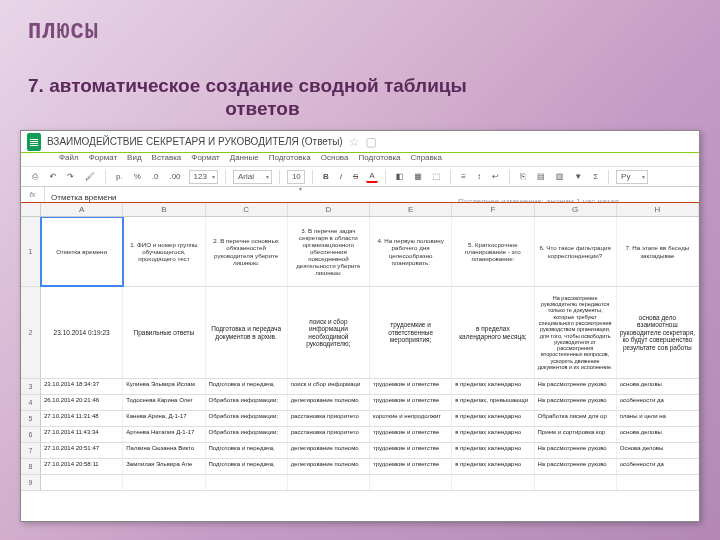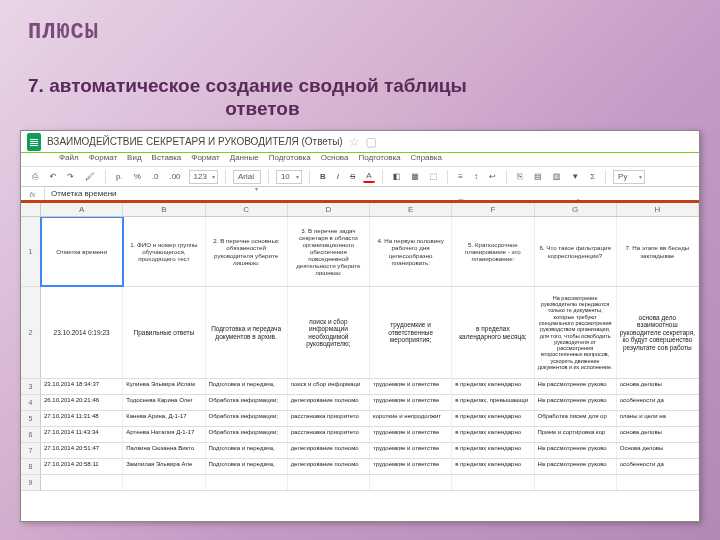--- a/index.html
+++ b/index.html
@@ -89,22 +89,22 @@
     height: 20px;
     border-bottom:1px solid #ccc;
     color:#555;
     font-size:8px;
   }
   .toolbar .sep{ width:1px; height:14px; background:#ddd; margin:0 2px;}
   .tb-btn{ padding:1px 3px; border-radius:2px; }
   .fontbox{ border:1px solid #ccc; padding:0 10px 0 4px; height:14px; line-height:12px; position:relative;}
   .fontbox::after{content:"▾"; position:absolute; right:2px; font-size:6px; color:#888;}
   .fx-bar{
-    display:flex; align-items:center;
-    height:16px; border-bottom:3px solid #c2410c;
+    display:flex; align-items:flex-end;
+    height:16px; border-bottom:1px solid #c2410c;
     font-size:8px;
   }
   .fx-label{ width:24px; text-align:center; color:#888; font-style:italic; border-right:1px solid #ddd; height:100%; line-height:16px;}
   .fx-val{ padding-left:6px; color:#333;}
   .grid{
     display:flex; flex-direction:column; flex:1; overflow:hidden;
   }
   .col-headers{
     display:flex; height:14px; background:#f3f3f3; border-bottom:1px solid #ccc; flex-shrink:0;
   }
@@ -162,23 +162,23 @@
     <span class="tb-btn">↶</span>
     <span class="tb-btn">↷</span>
     <span class="tb-btn">🖌</span>
     <span class="sep"></span>
     <span class="tb-btn">р.</span>
     <span class="tb-btn">%</span>
     <span class="tb-btn">.0</span>
     <span class="tb-btn">.00</span>
     <span class="fontbox">123</span>
     <span class="sep"></span>
-    <span class="fontbox" style="width:28px">Arial</span>
-    <span class="sep"></span>
-    <span class="fontbox" style="width:26px">10</span>
+    <span class="fontbox" style="width:39px">Arial</span>
+    <span class="sep"></span>
+    <span class="fontbox" style="width:18px">10</span>
     <span class="sep"></span>
     <span class="tb-btn" style="font-weight:bold">B</span>
     <span class="tb-btn" style="font-style:italic">I</span>
     <span class="tb-btn" style="text-decoration:line-through">S</span>
     <span class="tb-btn" style="border-bottom:2px solid red">A</span>
     <span class="sep"></span>
     <span class="tb-btn">◧</span>
     <span class="tb-btn">▦</span>
     <span class="tb-btn">⬚</span>
     <span class="sep"></span>

